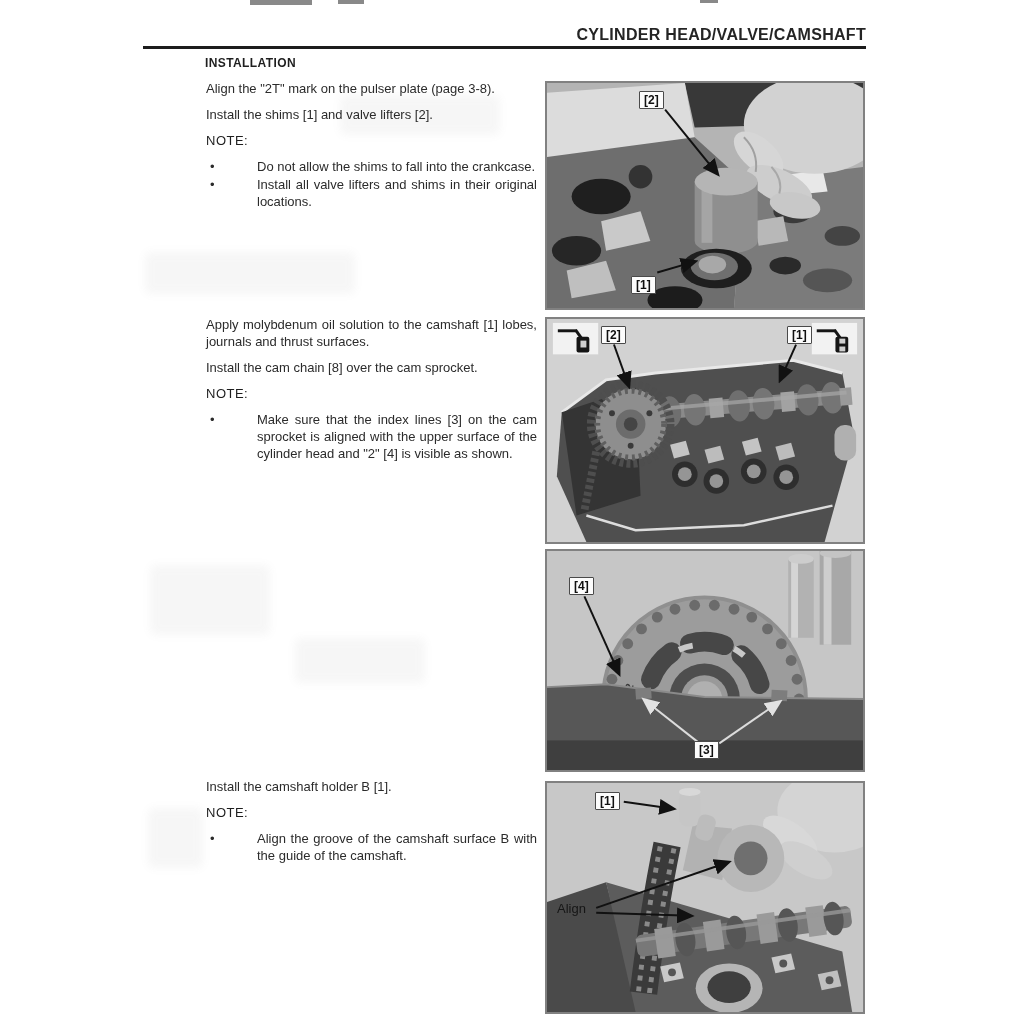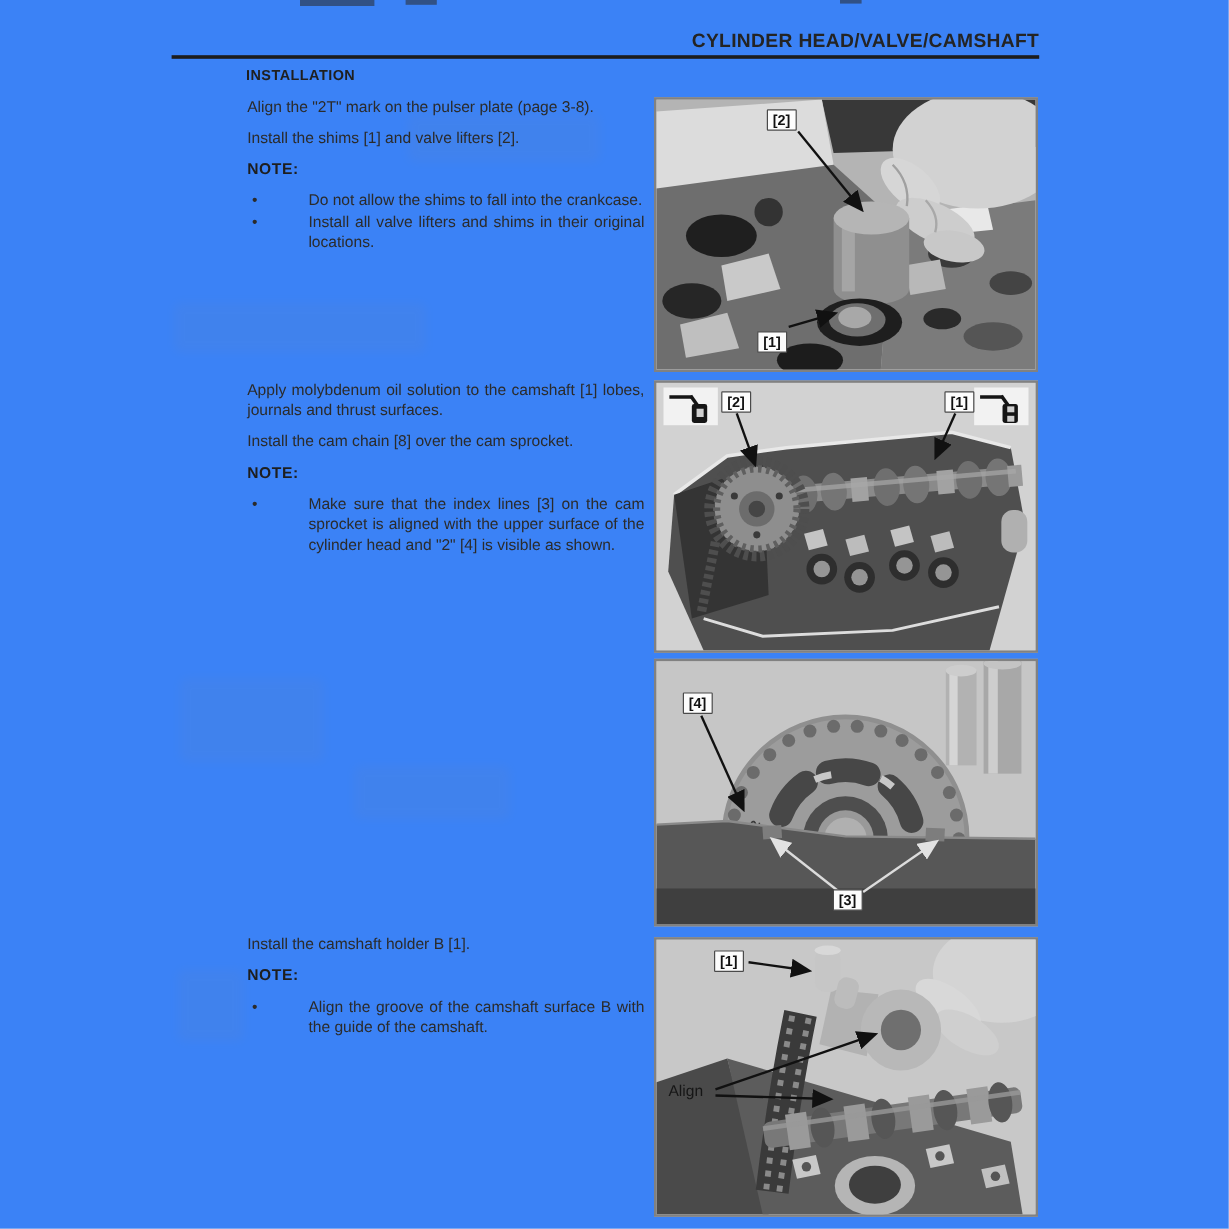--- a/index.html
+++ b/index.html
@@ -1,26 +1,26 @@
 <!DOCTYPE html>
 <html><head>
 <meta charset="utf-8">
 <style>
   html,body{margin:0;padding:0;background:#e9e9e9;}
-  .page{position:relative;width:1024px;height:1024px;background:#3b82f6;overflow:hidden;
+  .page{position:relative;width:1024px;height:1024px;background:#ffffff;overflow:hidden;
         font-family:"Liberation Sans",sans-serif;color:#2b2b2b;}
   
   .hdr{position:absolute;top:26px;right:158px;font-size:16px;font-weight:bold;
        color:#242424;letter-spacing:.3px;}
   .rule{position:absolute;left:143px;top:46px;width:723px;height:3px;background:#1c1c1c;}
   .sect{position:absolute;left:205px;top:56px;font-size:12px;font-weight:bold;color:#1f1f1f;letter-spacing:.4px;}
   
   .tblock{position:absolute;left:206px;width:331px;font-size:13px;line-height:17px;}
   .tblock p{margin:0 0 9px 0;text-align:justify;}
-  .note{font-weight:bold;margin:0 0 2px 0;color:#1e1e1e;letter-spacing:.5px;}
+  .note{font-weight:normal;margin:0 0 2px 0;color:#1e1e1e;letter-spacing:.5px;}
   .bul{display:flex;margin:0 0 1px 0;}
   .bul .dot{width:19px;flex:0 0 19px;text-align:left;padding-left:4px;}
   .bul .btxt{flex:1;text-align:justify;margin-left:28px;}
   
   .fig{position:absolute;left:545px;width:320px;box-sizing:border-box;border:2px solid #818181;
        background:#c4c4c4;}
   .fig svg{display:block;width:100%;height:100%;}
   .lbl{position:absolute;background:#fcfcfc;border:1px solid #4a4a4a;padding:0 4px;
        font-size:12px;font-weight:bold;color:#111;line-height:16px;border-radius:1px;}
   .align-lbl{position:absolute;font-size:13px;font-weight:normal;color:#161616;}

